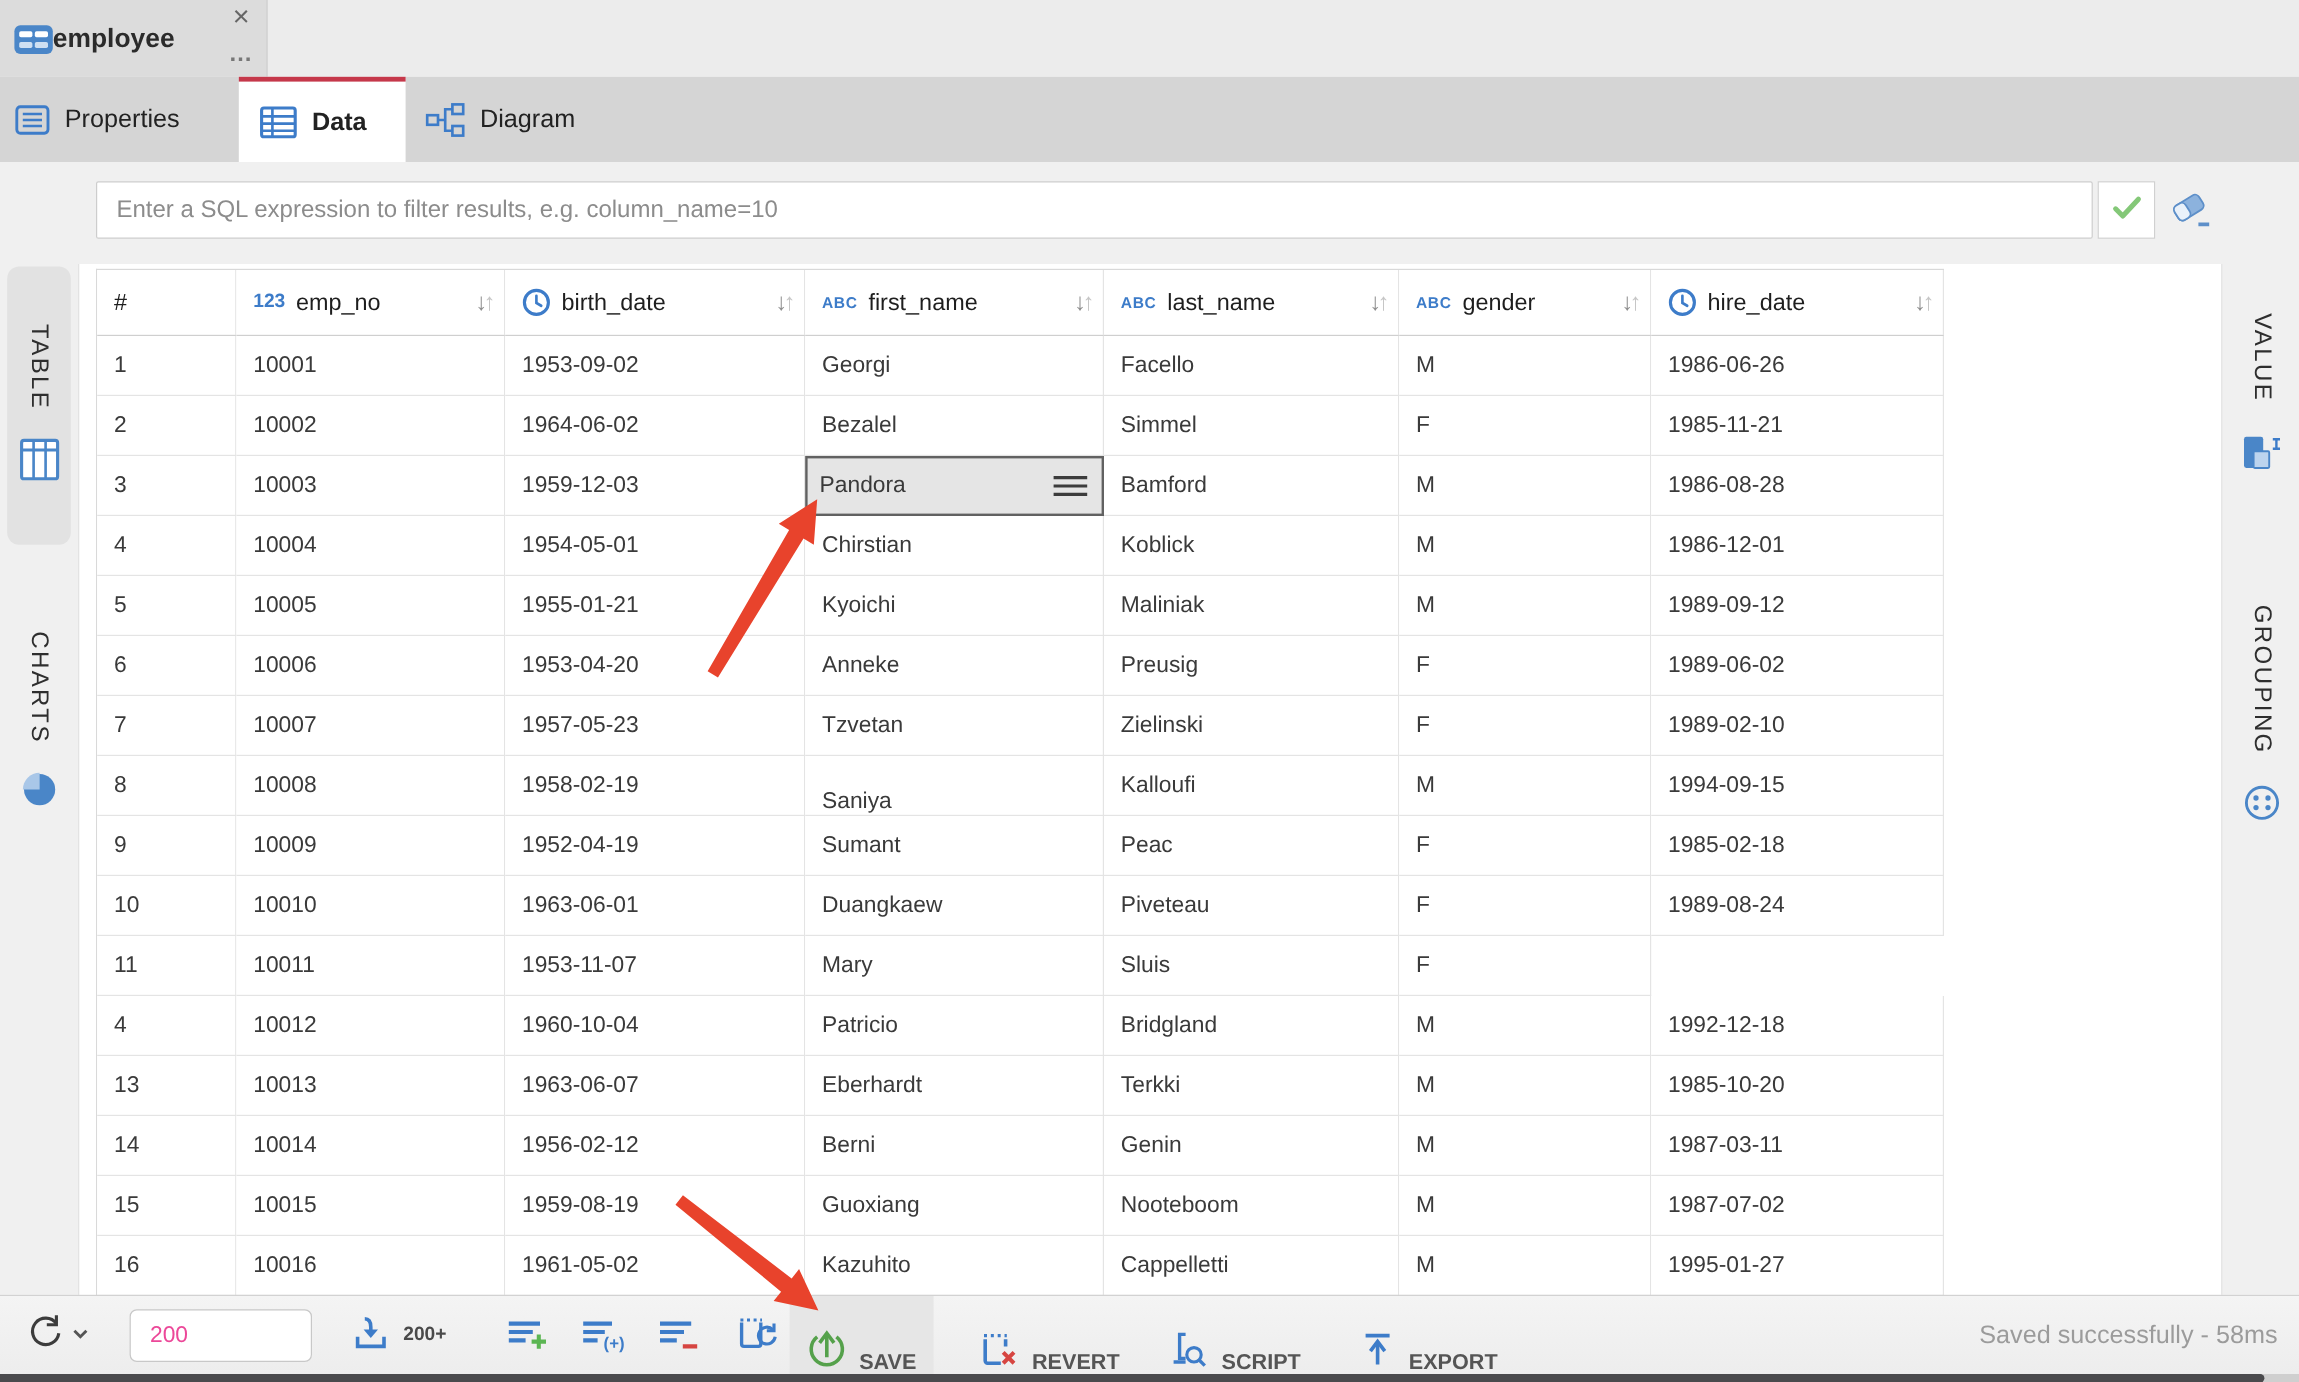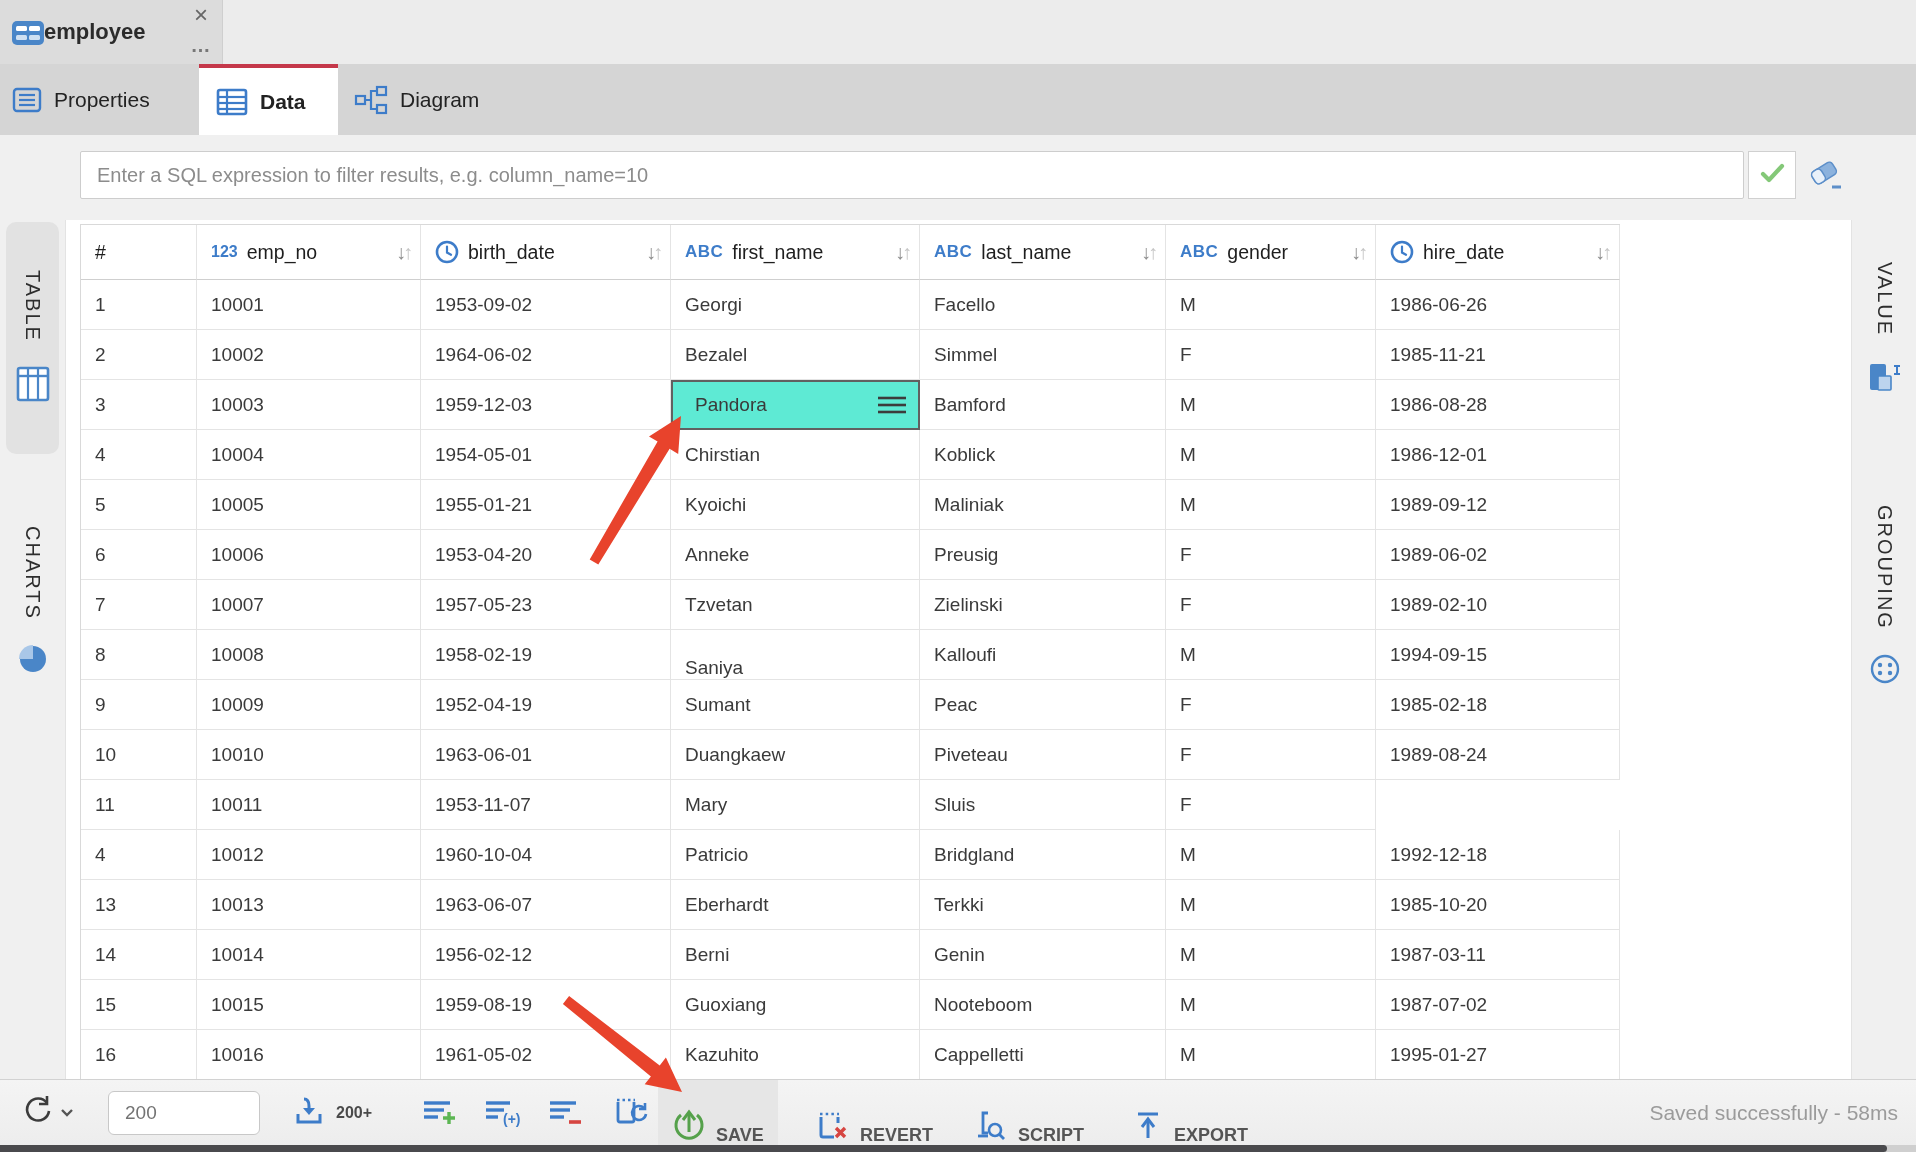--- a/index.html
+++ b/index.html
@@ -55,37 +55,37 @@
   
   .grid{position:absolute;left:80px;top:4px;border-left:1px solid #d9d9d9;border-top:1px solid #d9d9d9;}
   .grow{display:flex;height:50px;}
   .grow.ghead{height:55px;}
   .gcell{box-sizing:border-box;border-right:1px solid #e4e4e4;border-bottom:1px solid #e4e4e4;
          display:flex;align-items:center;padding:0 10px 0 14px;font-size:19px;color:#3a3a3a;
          background:#fff;position:relative;overflow:hidden;white-space:nowrap;}
   .ghead .gcell{border-bottom:1px solid #cfcfcf;color:#1e1e1e;}
   .htype{margin-right:9px;color:#3d7cc9;font-weight:bold;}
   .htype.num{font-size:16px;}
-  .htype.abc{font-size:17px;letter-spacing:.5px;}
+  .htype.abc{font-size:13px;letter-spacing:.5px;}
   .hclock{margin-right:9px;display:flex;}
   .hlabel{font-size:19.5px;}
   .sort{margin-left:auto;font-size:20px;line-height:1;letter-spacing:-3px;padding-left:8px;}
   .sort .sd{color:#8f8f8f;}
   .sort .su{color:#c6c6c6;}
-  .gcell.sel{background:#5eead4;border:2px solid #616161;padding-left:22px;}
+  .gcell.sel{background:#e5e5e5;border:2px solid #616161;padding-left:10px;}
   .gcell.sel .hamb{margin-left:auto;display:flex;}
 
   
   .toolbar{position:absolute;left:0;top:1079px;width:1916px;height:66px;
            background:linear-gradient(#f4f4f4,#ededed);border-top:1px solid #d2d2d2;box-sizing:border-box;}
   .tb-item{position:absolute;top:0;height:66px;display:flex;align-items:center;}
   .tb-refresh{left:20px;gap:4px;}
   .tb-size{left:108px;}
   .tb-size input{width:152px;height:44px;box-sizing:border-box;border:1px solid #c8c8c8;border-radius:6px;
-                 background:#fff;font-size:19px;font-family:"Liberation Sans",sans-serif;color:#737373;
+                 background:#fff;font-size:19px;font-family:"Liberation Sans",sans-serif;color:#ec4899;
                  padding:0 16px;outline:none;}
   .tb-fetch{left:292px;gap:8px;}
   .tb-lbl{font-size:16px;font-weight:bold;color:#4a4a4a;}
   .btn-lbl{font-size:18px;font-weight:bold;color:#555;}
   .tbtn{position:absolute;top:0;height:66px;display:flex;align-items:flex-end;gap:10px;padding:0 14px;}
   .tbtn.save{left:658px;background:#e6e6e6;}
   .tbtn.revert{left:800px;}
   .tbtn.script{left:958px;}
   .tbtn.export{left:1118px;}
   .tb-status{position:absolute;right:18px;top:0;height:66px;display:flex;align-items:center;

